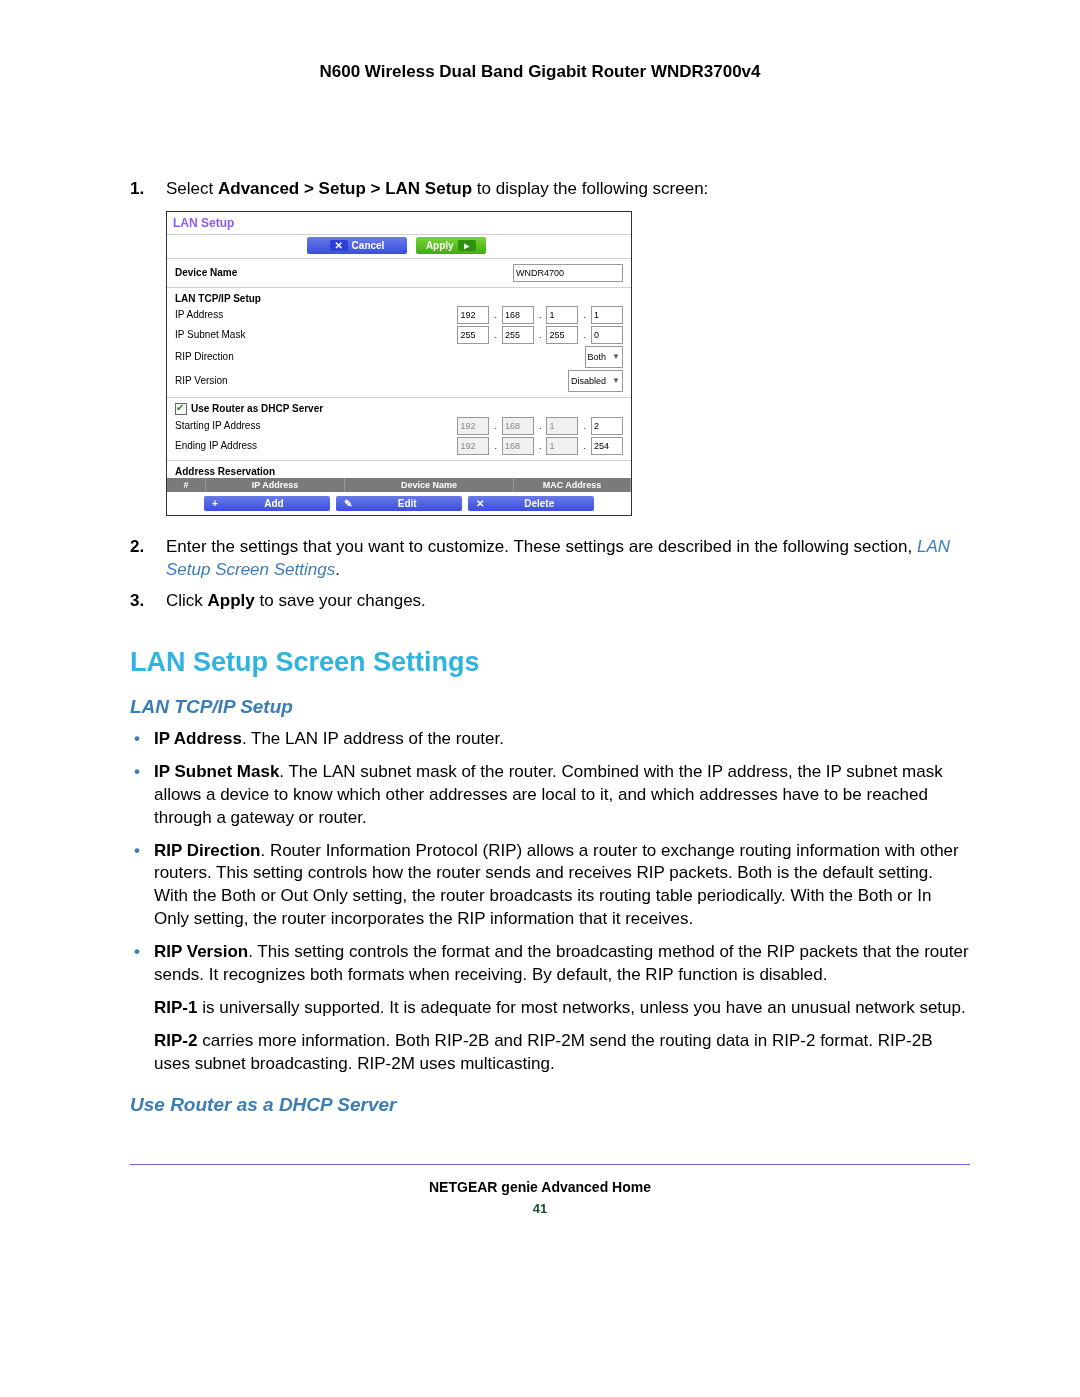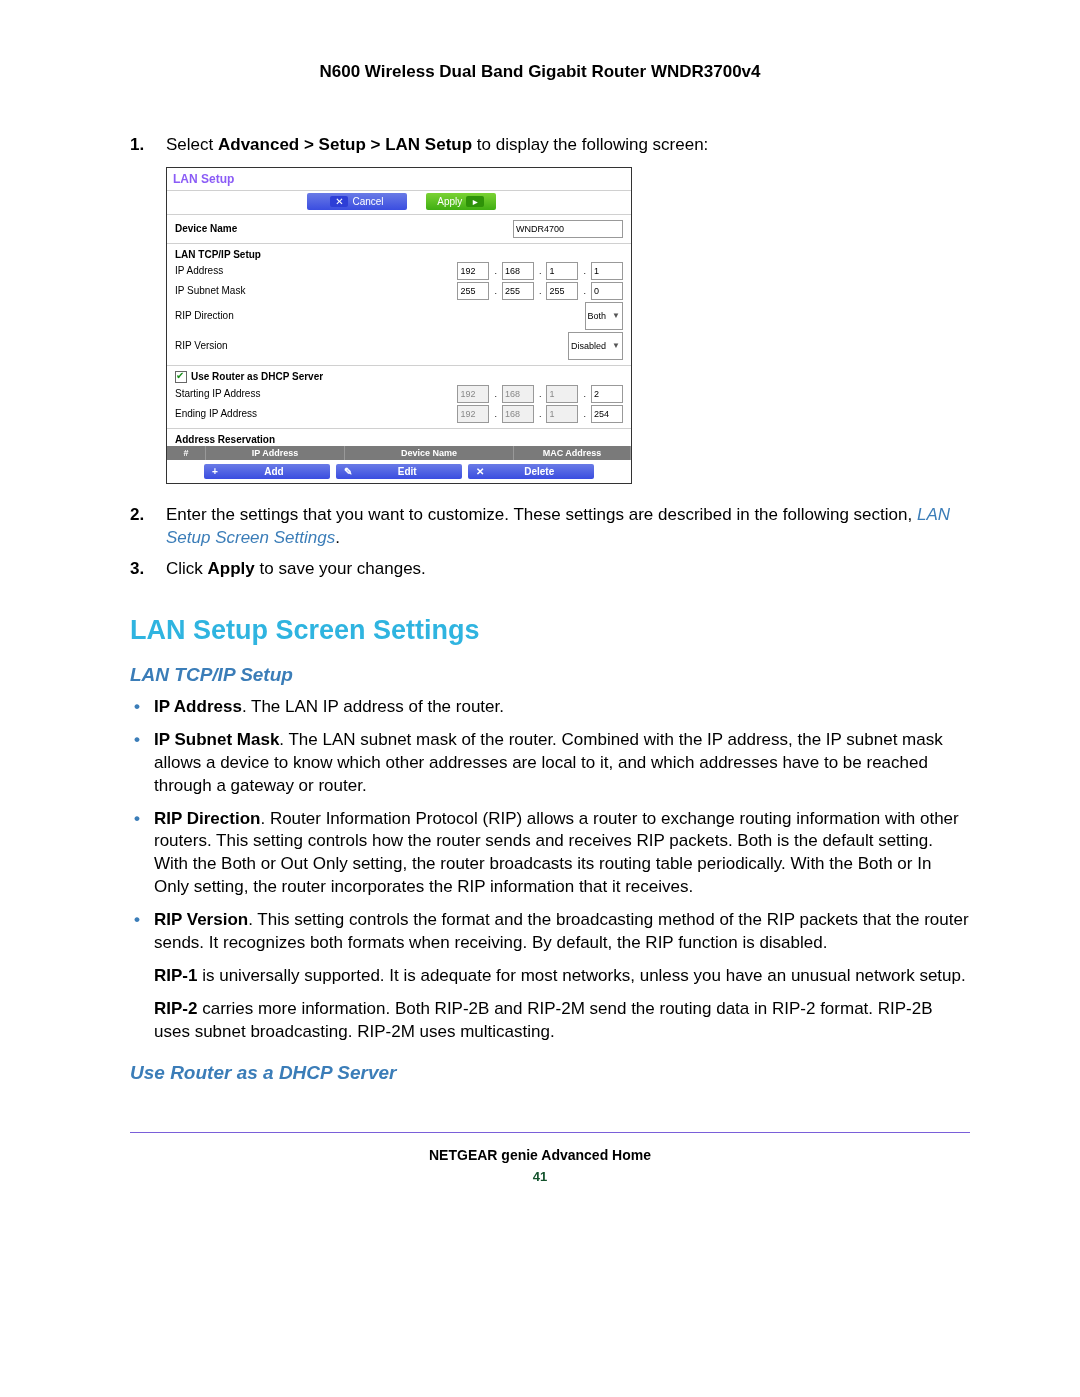--- a/index.html
+++ b/index.html
@@ -1,42 +1,42 @@
 <!DOCTYPE html>
 <html><head>
 <meta charset="utf-8">
 <style>
 html,body{margin:0;padding:0;background:#fff;font-family:Arial,Helvetica,sans-serif;color:#000}
 .page{width:1080px;margin:0 auto;padding:62px 0 40px;box-sizing:border-box}
-.header{text-align:center;font-weight:bold;font-size:17px;margin-bottom:52px}
+.header{text-align:center;font-weight:bold;font-size:17px;margin-bottom:96px}
 .content{padding:0 110px 0 130px}
 ol.steps{list-style:none;padding:0;margin:0}
 ol.steps>li{position:relative;padding-left:36px;margin-bottom:8px;font-size:17px;line-height:1.35}
 ol.steps>li .num{position:absolute;left:0;top:0;font-weight:bold}
 .bold{font-weight:bold}
 .italic-link{font-style:italic;color:#3b7db8}
 .screenshot{border:1px solid #333;margin:10px 0 20px 36px;width:464px;background:#fff;font-size:10px;color:#000}
 .ss-title{color:#8b5cf6;font-weight:bold;padding:4px 6px;font-size:12px}
 .ss-divider{height:1px;background:#d0d0d0}
 .ss-btnrow{padding:2px 0 4px 140px}
-.ss-btn{display:inline-block;vertical-align:middle;color:#fff;font-weight:normal;font-size:10px;padding:3px 0;margin-right:16px;border-radius:2px;position:relative}
+.ss-btn{display:inline-block;vertical-align:middle;color:#fff;font-weight:bold;font-size:10px;padding:3px 0;margin-right:6px;border-radius:2px;position:relative}
 .ss-btn span{display:inline-block}
 .cancel-btn{background:linear-gradient(#6a7be6,#3a4de0);width:100px;text-align:center}
 .cancel-btn .xmark{background:#2d3ed6;display:inline-block;width:18px;text-align:center;margin-right:4px;border-radius:2px}
 .apply-btn{background:linear-gradient(#7bd234,#3fae12);width:70px;text-align:center}
 .apply-btn .arrow{background:#2e9208;display:inline-block;width:18px;text-align:center;margin-left:4px;border-radius:2px}
 .ss-section{padding:4px 8px}
 .ss-row{display:flex;align-items:center;padding:1px 0}
 .ss-label{flex:0 0 200px;font-size:10px}
 .ss-label.bold{font-weight:bold}
 .ss-right{margin-left:auto;display:flex;gap:4px;align-items:center}
 .ss-input{border:1px solid #999;width:32px;height:14px;font-size:9px;padding:8px 2px;box-sizing:border-box;text-align:left;background:#fff}
 .ss-input.disabled{background:#f0f0f0;color:#888}
 .ss-input.wide{width:110px}
-.ss-select{border:1px solid #999;height:28px;font-size:9px;padding:0 2px;box-sizing:border-box;background:#fff;display:inline-flex;align-items:center;gap:6px}
+.ss-select{border:1px solid #999;height:22px;font-size:9px;padding:0 2px;box-sizing:border-box;background:#fff;display:inline-flex;align-items:center;gap:6px}
 .ss-select .caret{font-size:8px;color:#555}
 .dot{font-size:9px;padding:0 1px}
 .ss-chk{width:10px;height:10px;border:1px solid #666;display:inline-block;vertical-align:middle;margin-right:4px;position:relative}
 .ss-chk .tick{position:absolute;top:-2px;left:0;color:#1a8f1a;font-size:10px}
 .ss-thead{background:#7a7a7a;color:#fff;display:flex;font-size:9px;font-weight:bold}
 .ss-th{padding:2px 4px;border-right:1px solid #999}
 .th1{width:30px;text-align:center}
 .th2{width:130px;text-align:center}
 .th3{width:160px;text-align:center}
 .th4{flex:1;text-align:center}

